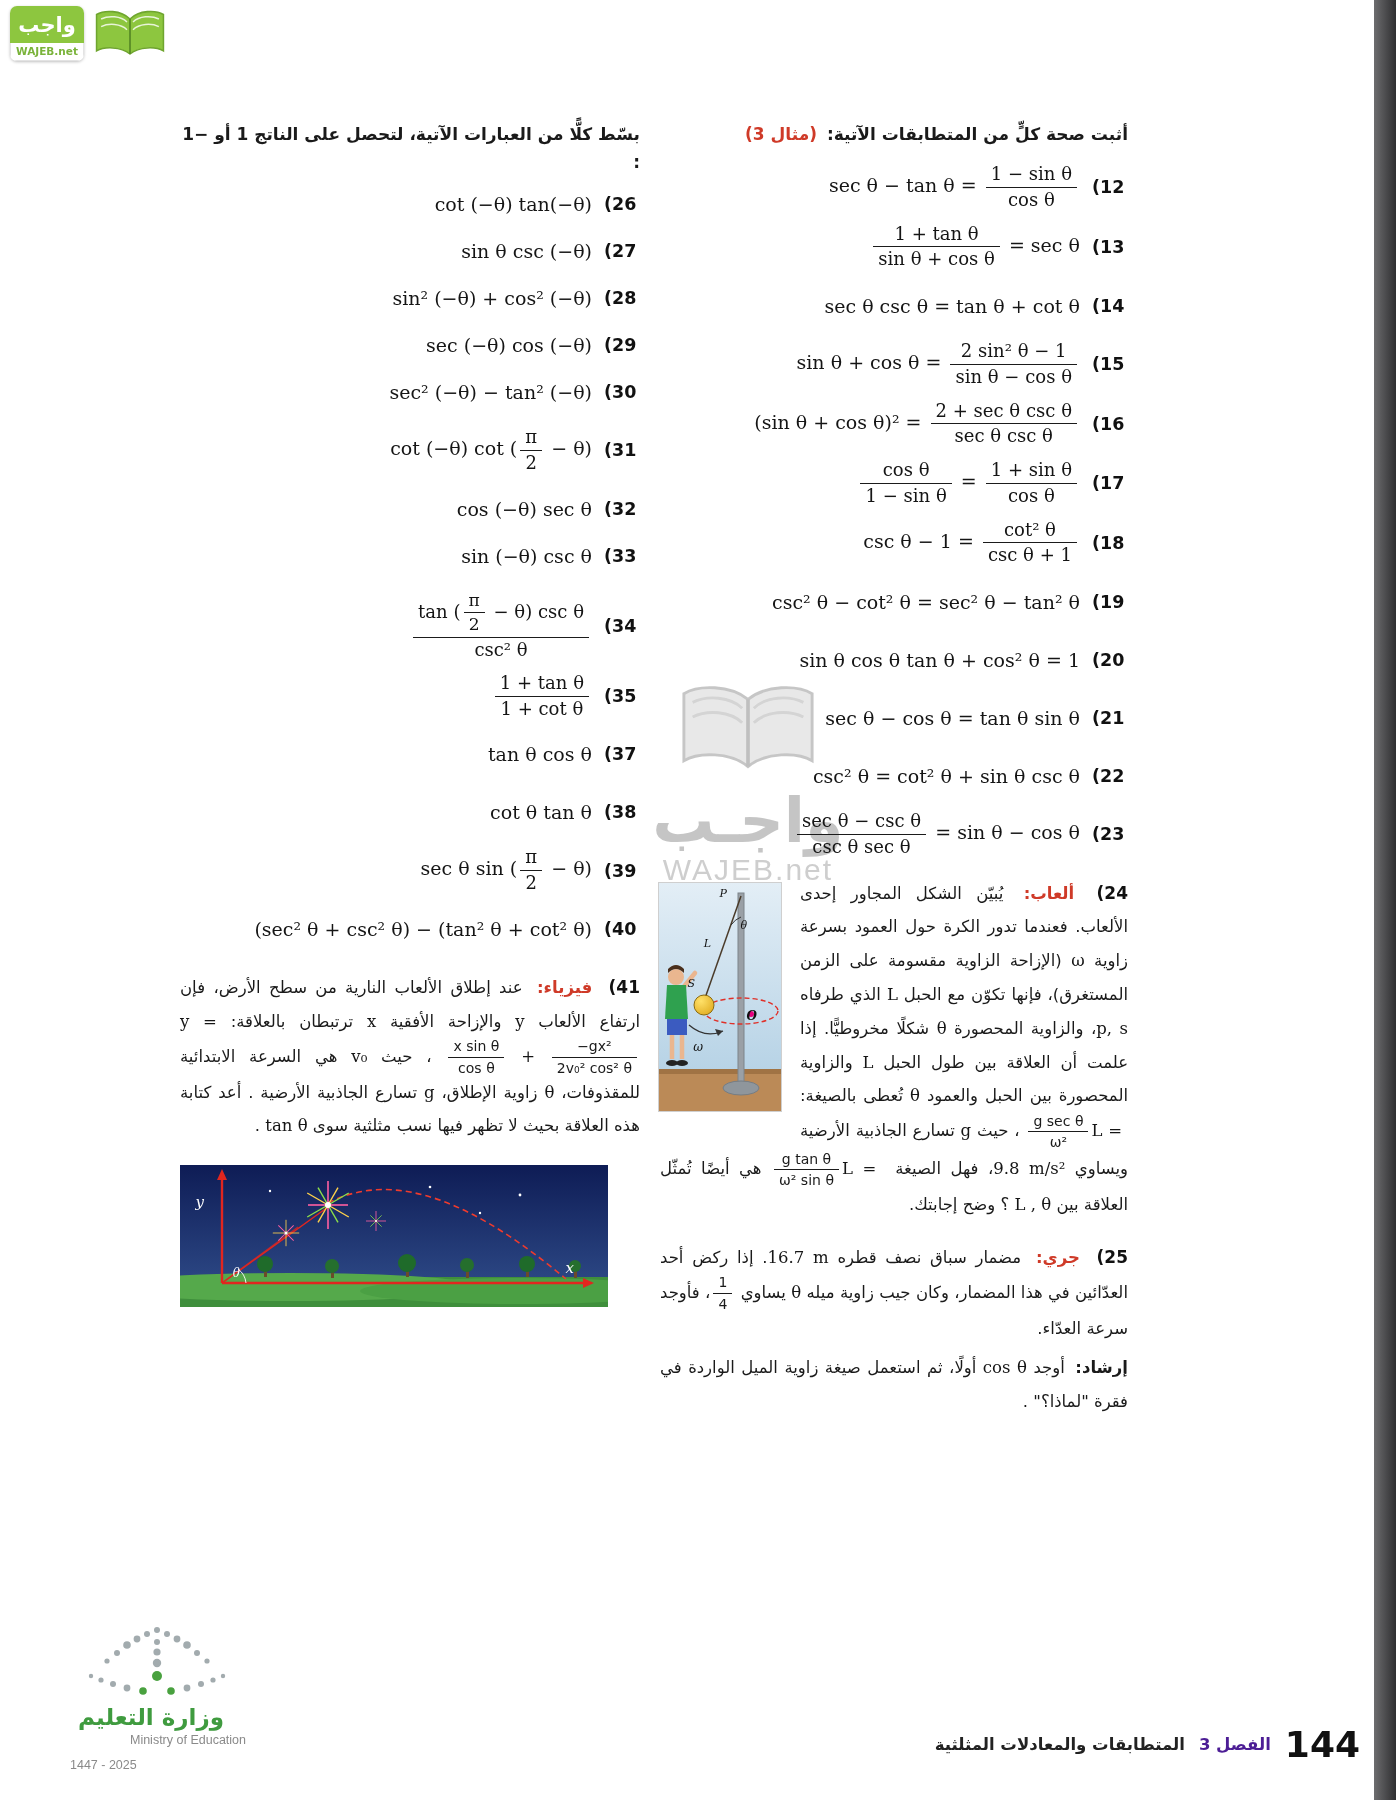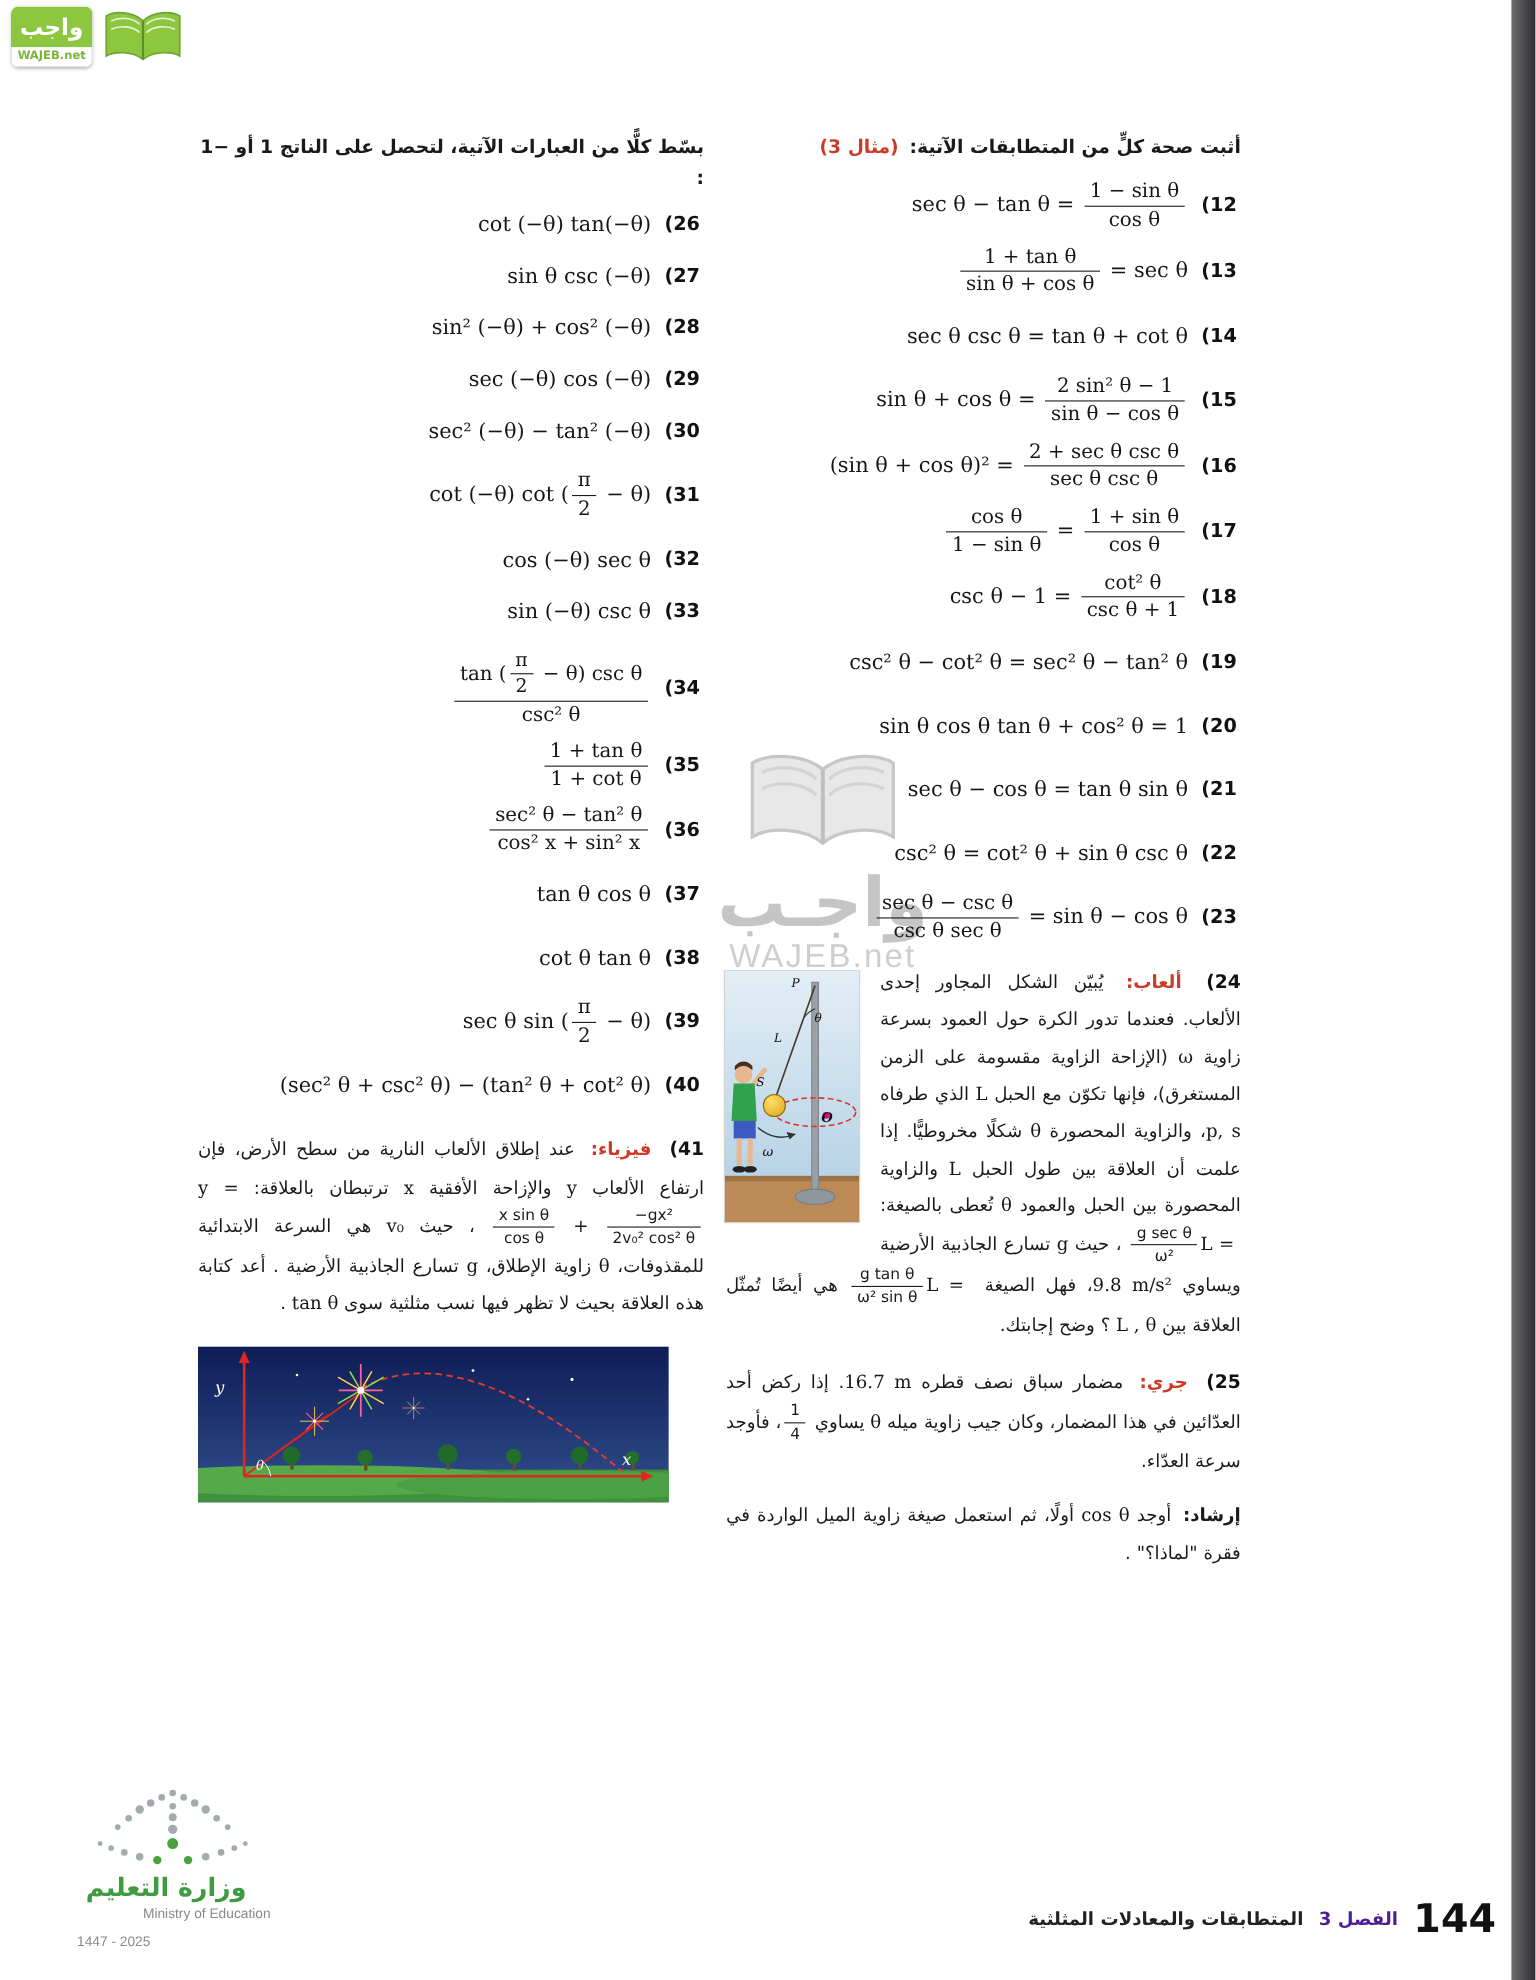--- a/index.html
+++ b/index.html
@@ -35,21 +35,21 @@
   .frac{display:inline-flex;flex-direction:column;text-align:center;vertical-align:middle;
     margin:0 3px;line-height:1.15;font-size:.95em;direction:ltr;unicode-bidi:isolate;}
   .fnum{border-bottom:1.4px solid #1b1b1b;padding:0 5px 2px;}
   .fden{padding:2px 5px 0;}
   
   .p-block{margin-top:18px;}
   .ptext{font-size:16.5px;line-height:2.05;text-align:justify;margin:0;}
   .ptext .frac{font-size:.85em;}
   .plabel{color:#cf3a28;font-weight:700;margin-left:6px;}
   .pnum-inline{font-weight:700;font-size:17px;direction:ltr;unicode-bidi:isolate;margin-left:8px;color:#111;}
-  .hint{margin-top:16px;}
+  .hint{margin-top:6px;}
   .hint strong{margin-left:4px;}
   .figwrap{float:left;width:122px;margin:6px 18px 8px 0;}
   .figwrap svg{display:block;border:1px solid #cfcfcf;}
   .clear{clear:both;}
   .fig41{margin-top:22px;text-align:left;}
   .fig41 svg{display:inline-block;}
   
   .s1{stroke:#ff5fa2;stroke-width:1.6;} .s2{stroke:#ffd24a;stroke-width:1.4;} .s3{stroke:#8de04a;stroke-width:1.4;}
   .axis{stroke:#e1261f;stroke-width:2.4;} .ray{stroke:#e1261f;stroke-width:1.5;}
   .traj{stroke:#ef3b2d;stroke-width:1.6;fill:none;stroke-dasharray:6 4;}
@@ -305,27 +305,20 @@
                 <span class="fden">2</span>
               </span> − θ) csc θ</span>
             <span class="fden">csc² θ</span>
           </span></span>
       </div>
       <div class="prob-row">
         <span class="pnum" dir="ltr">(35</span>
         <span class="formula" dir="ltr"><span class="frac" dir="ltr">
             <span class="fnum">1 + tan θ</span>
             <span class="fden">1 + cot θ</span>
-          </span></span>
-      </div>
-      <div class="prob-row">
-        <span class="pnum" dir="ltr">(36</span>
-        <span class="formula" dir="ltr"><span class="frac" dir="ltr">
-            <span class="fnum">sec² θ − tan² θ</span>
-            <span class="fden">cos² x + sin² x</span>
           </span></span>
       </div>
       <div class="prob-row">
         <span class="pnum" dir="ltr">(37</span>
         <span class="formula" dir="ltr">tan θ cos θ</span>
       </div>
       <div class="prob-row">
         <span class="pnum" dir="ltr">(38</span>
         <span class="formula" dir="ltr">cot θ tan θ</span>
       </div>

